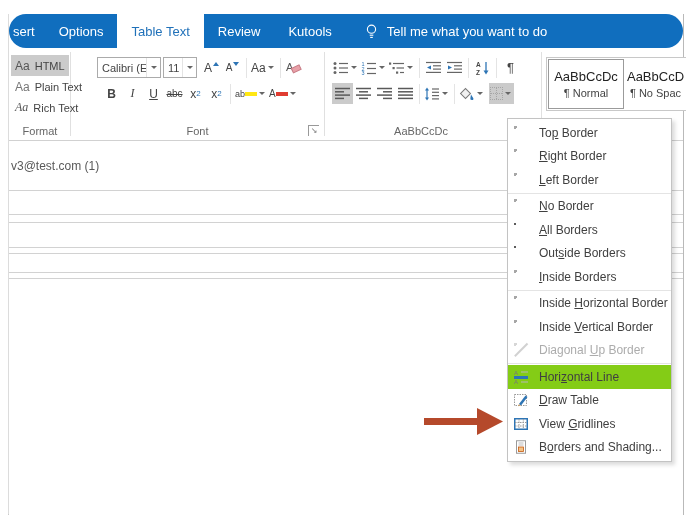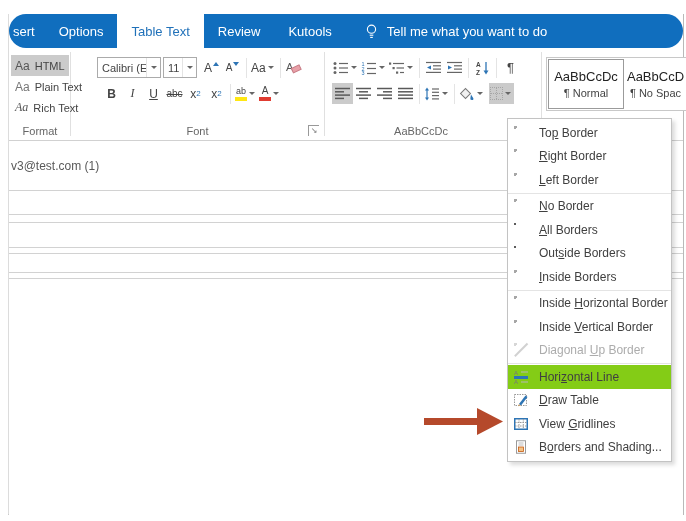--- a/index.html
+++ b/index.html
@@ -42,21 +42,21 @@
   .rbtn.sel{background:#CBCBCB;}
   .dd{width:0;height:0;border-left:3px solid transparent;border-right:3px solid transparent;border-top:3.5px solid #666;margin:0 2px;}
   .vsep{width:1px;height:20px;background:#E4E4E4;margin:0 3px;}
   .bold{font-weight:bold;}
   .ital{font-style:italic;font-family:"Liberation Serif",serif;}
   .und{text-decoration:underline;}
   .strike{text-decoration:line-through;font-size:10px;}
   .scrip sub,.scrip sup{color:#2E75B5;font-size:8px;}
   .caret-up{width:0;height:0;border-left:3px solid transparent;border-right:3px solid transparent;border-bottom:4px solid #2E75B5;margin:-8px 0 0 1px;}
   .caret-dn{width:0;height:0;border-left:3px solid transparent;border-right:3px solid transparent;border-top:4px solid #2E75B5;margin:-8px 0 0 1px;}
-  .stack{display:flex;flex-direction:column;align-items:center;line-height:10px;}
+  .stack{display:flex;flex-direction:row;align-items:center;line-height:10px;}
   .stack .bar{width:12px;height:3.5px;margin-top:1px;}
   .launcher{position:absolute;right:5px;bottom:5px;width:10px;height:10px;border-left:1px solid #999;border-top:1px solid #999;color:#777;font-size:8px;line-height:10px;text-align:center;}
   
   .styles-box{position:absolute;left:537px;top:9px;width:141px;height:54px;border:1px solid #C8C8C8;
               box-sizing:border-box;display:flex;background:#fff;overflow:hidden;}
   .card{display:flex;flex-direction:column;align-items:center;justify-content:center;gap:3px;
         white-space:nowrap;overflow:hidden;box-sizing:border-box;padding:2px 4px;}
   .card.selected{border:1px solid #9B9B9B;margin:1px;}
   .card .sample{font-size:13px;color:#222;}
   .card .cname{font-size:11px;color:#444;}

